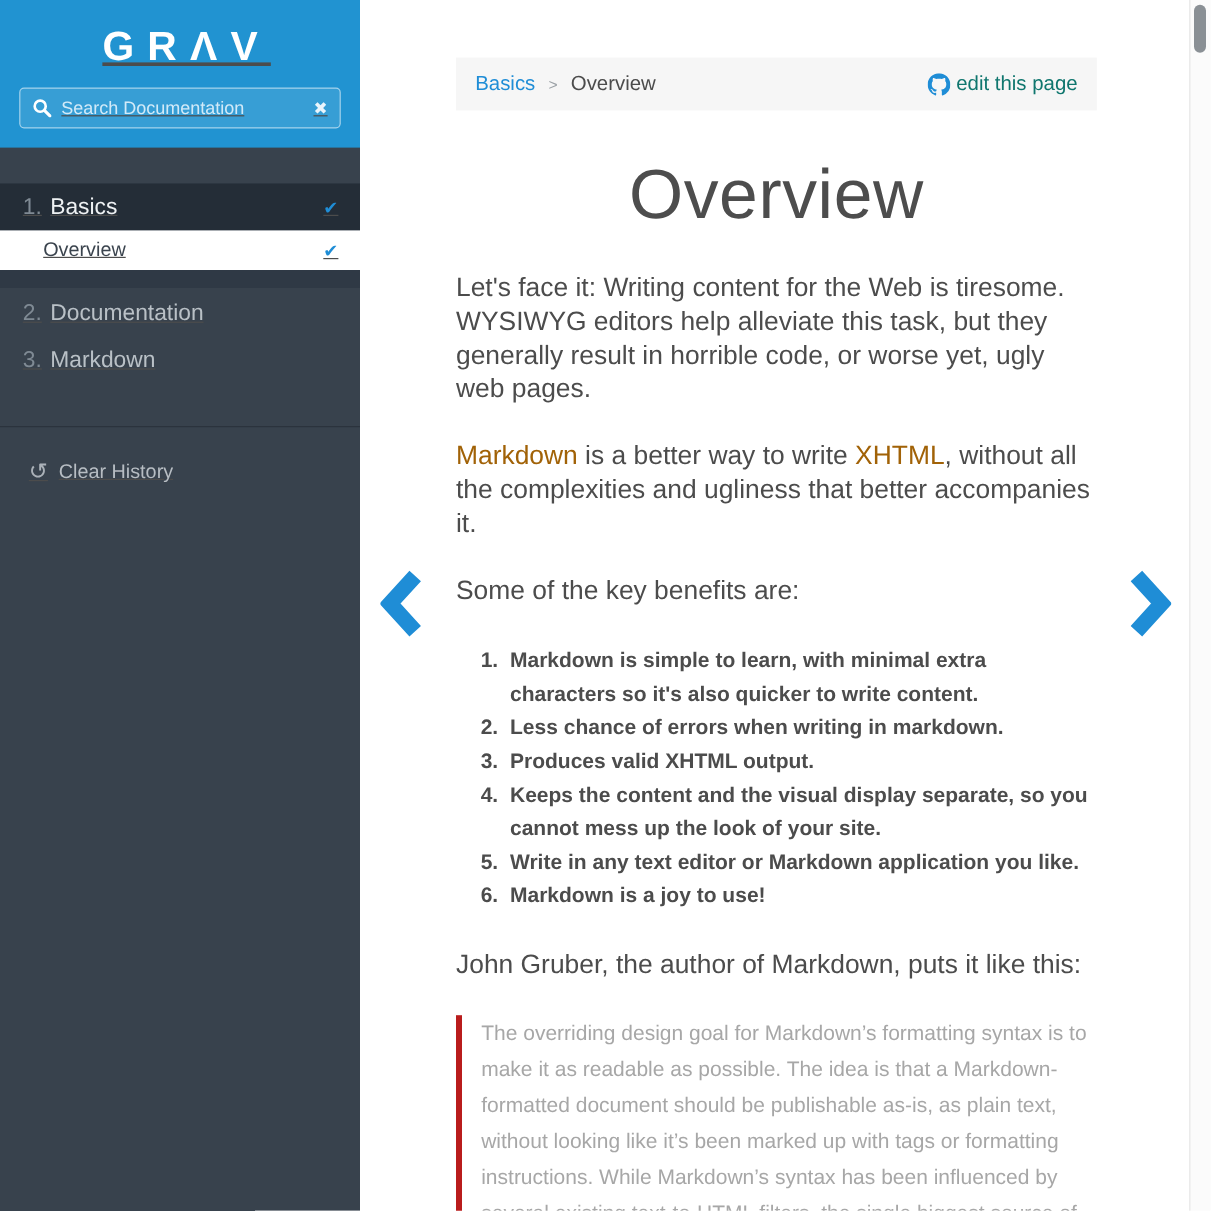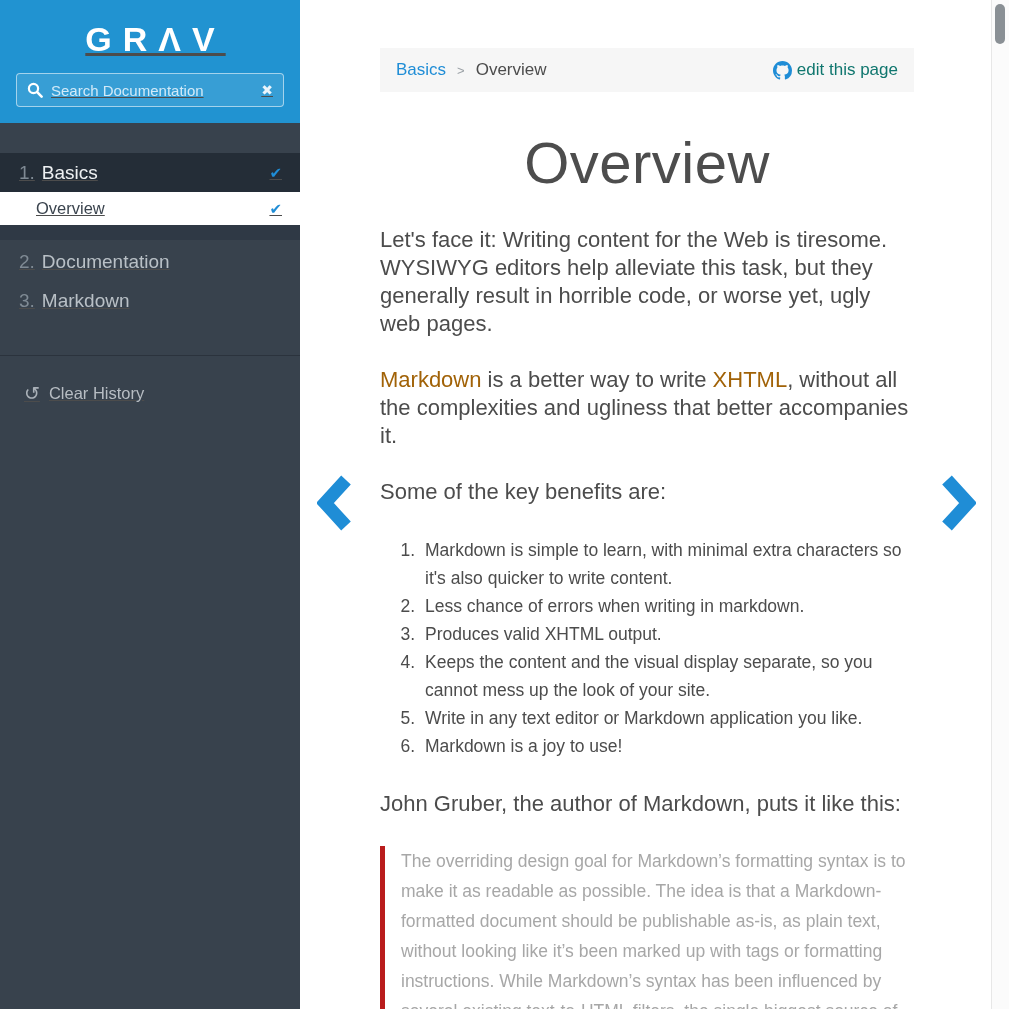--- a/index.html
+++ b/index.html
@@ -41,21 +41,21 @@
   .crumb-link { color:#1f8dd6; text-decoration:none; cursor:pointer; }
   .crumb-sep { color:#9aa0a5; font-size:13px; margin:0 11px; }
   .crumb-current { color:#4c4c4c; }
   .edit-link { margin-left:auto; display:flex; align-items:center; color:#0f766e; cursor:pointer; }
   .edit-link svg { margin-right:5px; }
 
   h1.page-title { font-size:58px; line-height:66px; font-weight:400; color:#4d4d4d; text-align:center; margin:38px 0 30px; letter-spacing:0.5px; }
 
   .body-copy p { font-size:22px; line-height:28px; color:#4c4c4c; margin:28px 0; }
   .body-copy strong { font-weight:400; color:#a16207; }
-  ol.benefits { margin:30px 0 30px 0; padding-left:40px; font-size:17.5px; line-height:28px; color:#4c4c4c; }
+  ol.benefits { margin:30px 0 30px 0; padding-left:40px; font-size:17.5px; line-height:28px; color:#4c4c4c;font-weight:bold; }
   ol.benefits li { padding-left:5px; }
   blockquote.md-quote { margin:28px 0 0 0; border-left:5px solid #b91c1c; padding-left:16px; font-size:17.5px; line-height:30px; color:#a7a7a7; }
 
   .pager-arrow { position:absolute; top:475px; width:34px; height:56px; cursor:pointer; }
   .pager-prev { left:17px; }
   .pager-next { right:33px; }
 
   
   .scroll-track { position:absolute; top:0; right:0; width:18px; height:100%; background:#fbfbfb; border-left:1px solid #e7e7e7; }
   .scroll-thumb { position:absolute; top:4px; left:3px; width:10px; height:40px; border-radius:5px; background:#8a9095; cursor:grab; }

